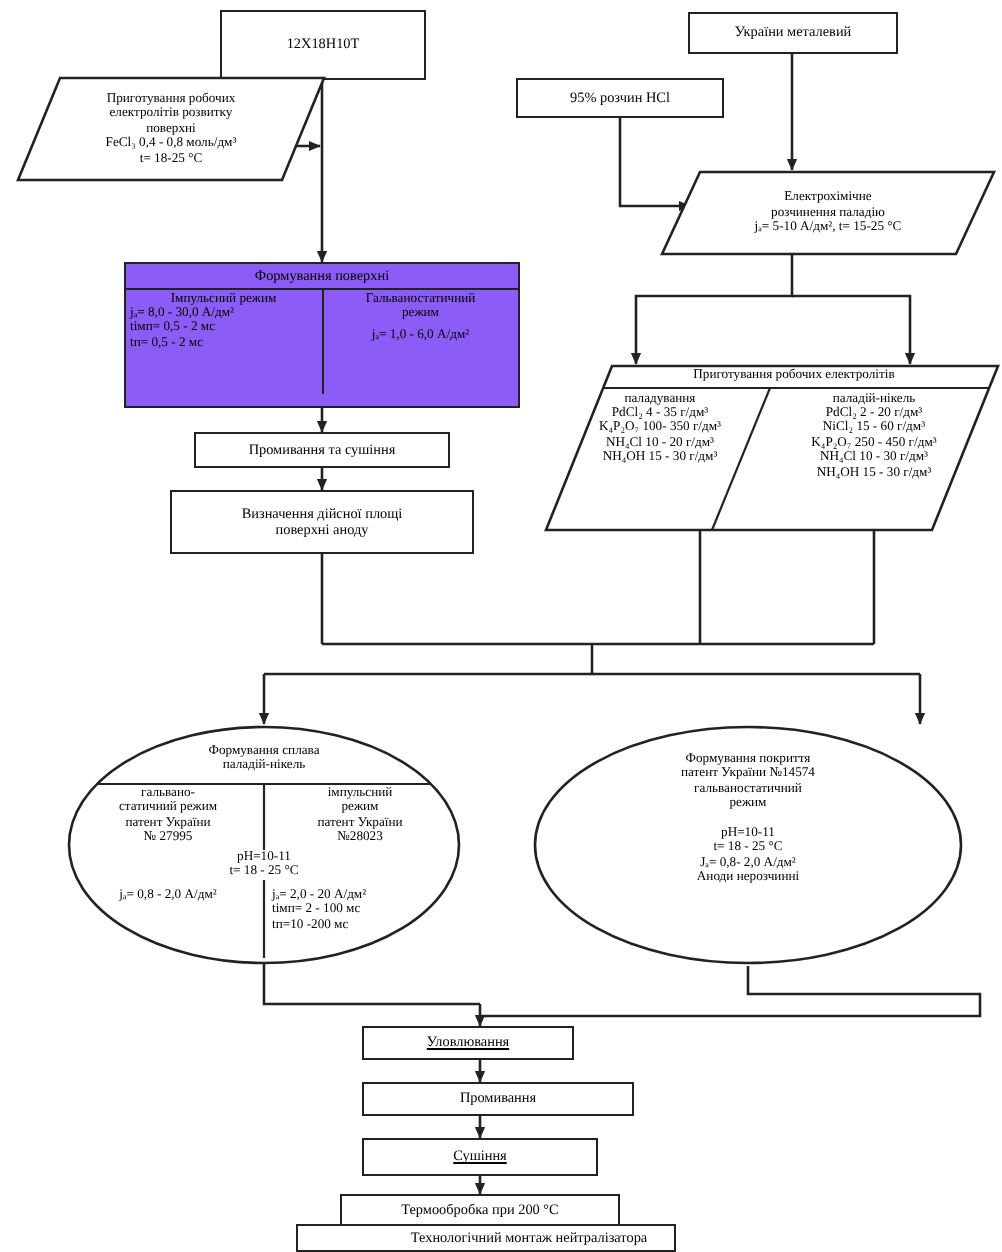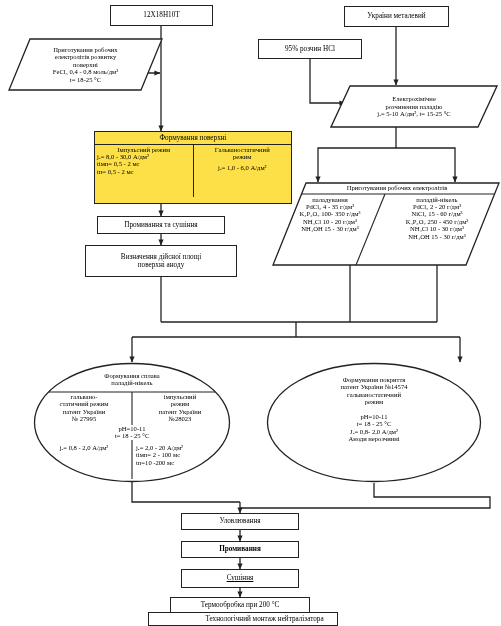--- a/index.html
+++ b/index.html
@@ -11,21 +11,21 @@
         align-items:center;justify-content:center;text-align:center;color:#000;}
   .rect{border:1.4px solid #222;background:#fff;}
   .lbl{line-height:1.12;white-space:pre-line;}
   .para{position:absolute;}
   .para .inner{position:relative;z-index:2;display:flex;flex-direction:column;
         align-items:center;justify-content:center;height:100%;text-align:center;}
   .para svg{position:absolute;left:0;top:0;z-index:1;}
   .ell{position:absolute;}
   .ell .inner{position:relative;z-index:2;height:100%;}
   .ell svg{position:absolute;left:0;top:0;z-index:1;}
-  .splitbox{position:absolute;box-sizing:border-box;border:1.4px solid #222;background:#fde047;margin-left:32px;}
+  .splitbox{position:absolute;box-sizing:border-box;border:1.4px solid #222;background:#8b5cf6;}
   .splitbox .title{text-align:center;border-bottom:1.2px solid #222;}
   .splitbox .cols{display:flex;}
   .splitbox .cols .c{flex:1;padding:1px 2px;}
   .splitbox .cols .c.left{border-right:1.2px solid #222;}
   .t9{font-size:7.2px;}
   .t8{font-size:6.6px;}
   .ctr{text-align:center;}
   .lft{text-align:left;}
 </style>
 </head>
@@ -76,21 +76,21 @@
 
       <path d="M374,483 L374,497 L490,497 L490,508 L240,508"></path>
 
       <path d="M240,502 L240,513" marker-end="url(#ah)"></path>
       <path d="M240,530 L240,541" marker-end="url(#ah)"></path>
       <path d="M240,558 L240,569" marker-end="url(#ah)"></path>
       <path d="M240,586 L240,597" marker-end="url(#ah)"></path>
     </g>
   </svg>
 
-  <div class="node rect t9" style="left:110px;top:5px;width:103px;height:21px;">
+  <div class="node rect t9" style="left:110px;top:5px;width:103px;height:35px;">
     <span class="lbl">12Х18Н10Т</span>
   </div>
 
   <div class="node rect t9" style="left:344px;top:6px;width:105px;height:21px;">
     <span class="lbl">України металевий</span>
   </div>
 
   <div class="node rect t9" style="left:258px;top:39px;width:104px;height:20px;">
     <span class="lbl">95% розчин НСl</span>
   </div>
@@ -207,25 +207,25 @@
 гальваностатичний
 режим
 
 рН=10-11
 t= 18 - 25 °С
 Jₐ= 0,8- 2,0 А/дм²
 Аноди нерозчинні</div>
     </div>
   </div>
 
-  <div class="node rect t9" style="left:181px;top:513px;width:118px;height:17px;">
+  <div class="node rect t9" style="left:181px;top:513px;width:106px;height:17px;text-decoration:underline;">
     <span class="lbl">Уловлювання</span>
   </div>
 
-  <div class="node rect t9" style="left:181px;top:541px;width:118px;height:17px;font-weight:bold;">
+  <div class="node rect t9" style="left:181px;top:541px;width:136px;height:17px;">
     <span class="lbl">Промивання</span>
   </div>
 
   <div class="node rect t9" style="left:181px;top:569px;width:118px;height:19px;text-decoration:underline;">
     <span class="lbl">Сушіння</span>
   </div>
 
   <div class="node rect t9" style="left:170px;top:597px;width:140px;height:17px;">
     <span class="lbl">Термообробка при 200 °С</span>
   </div>

